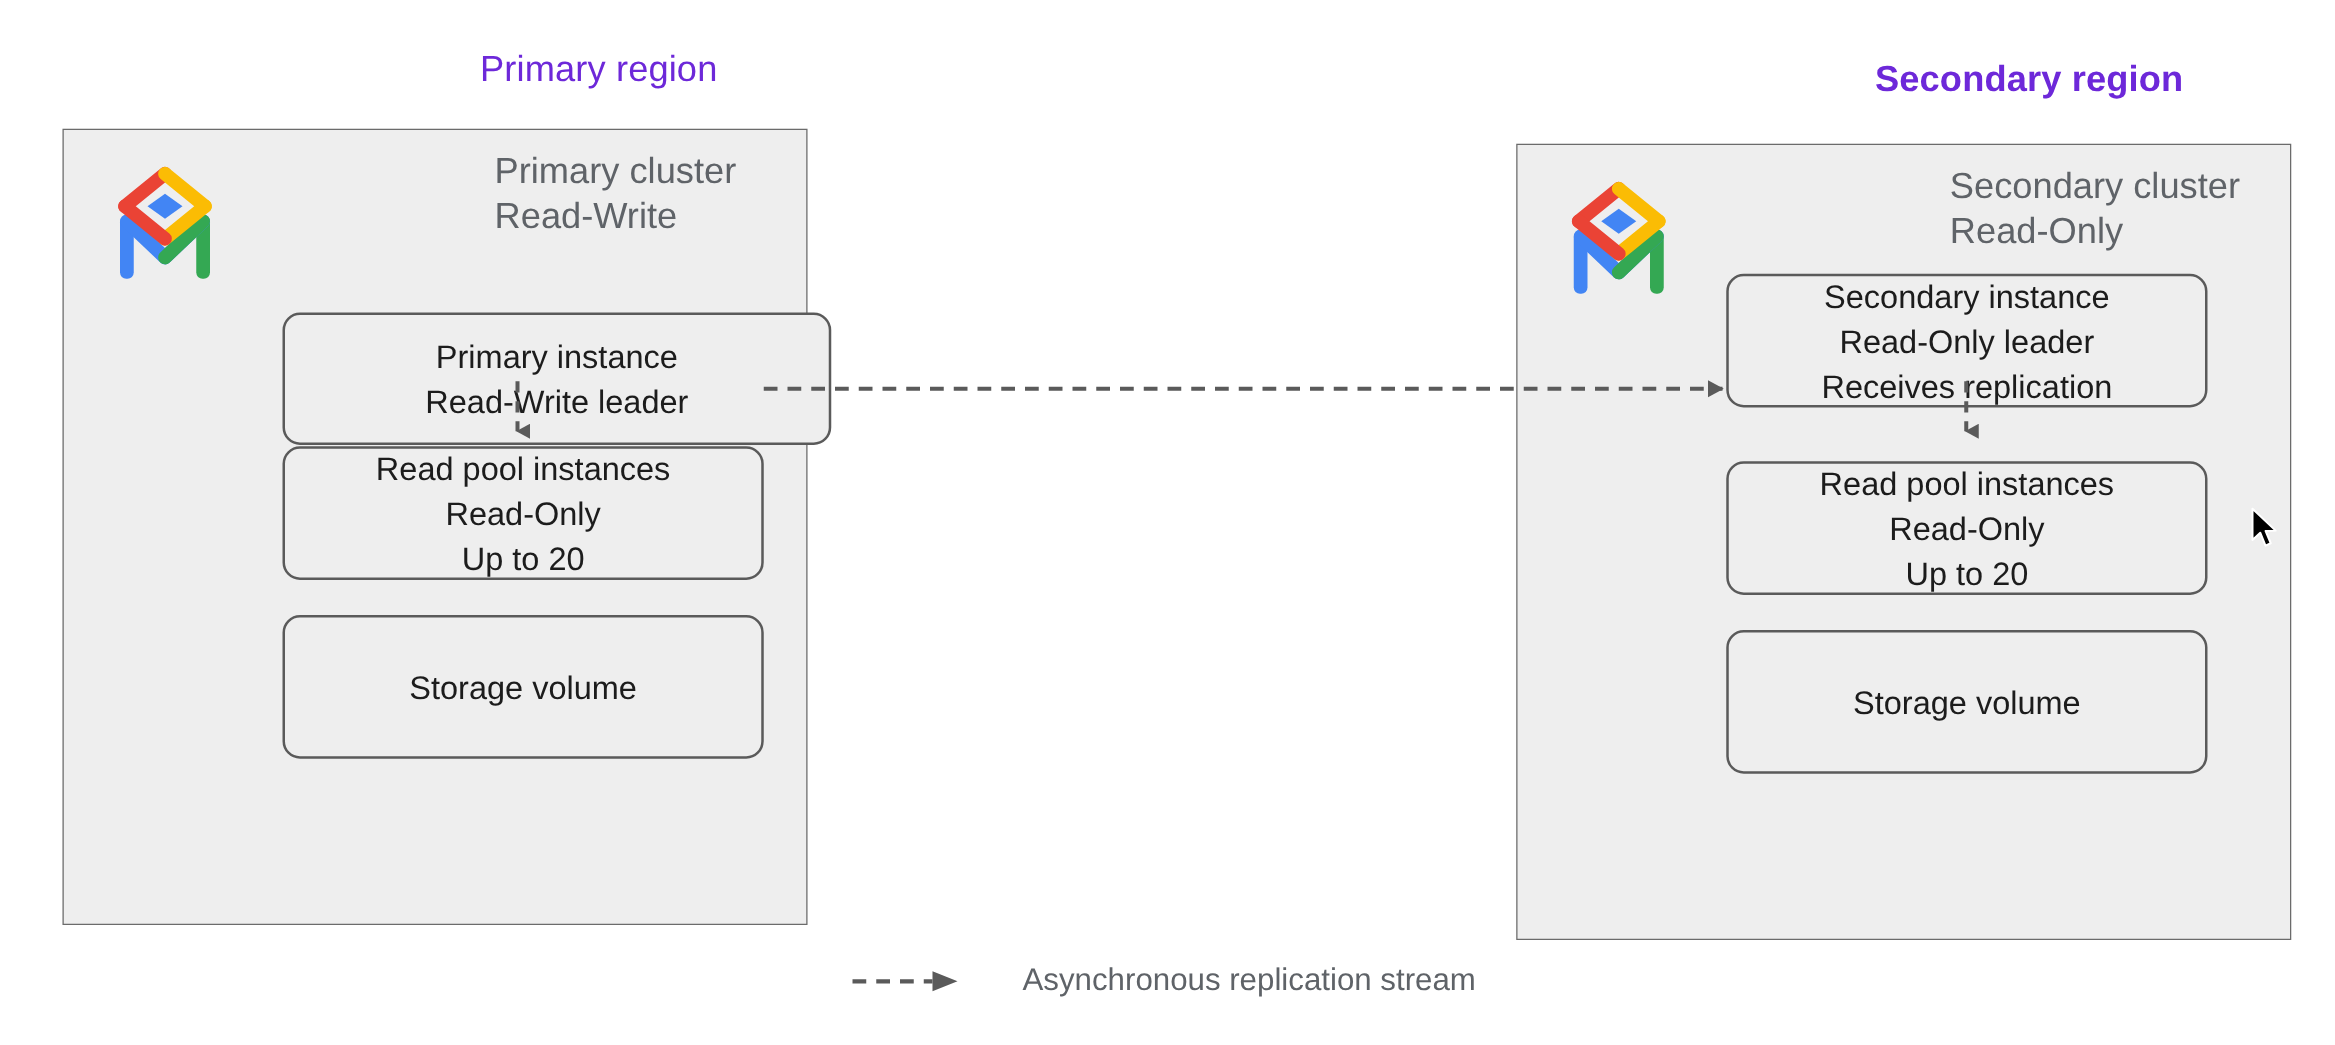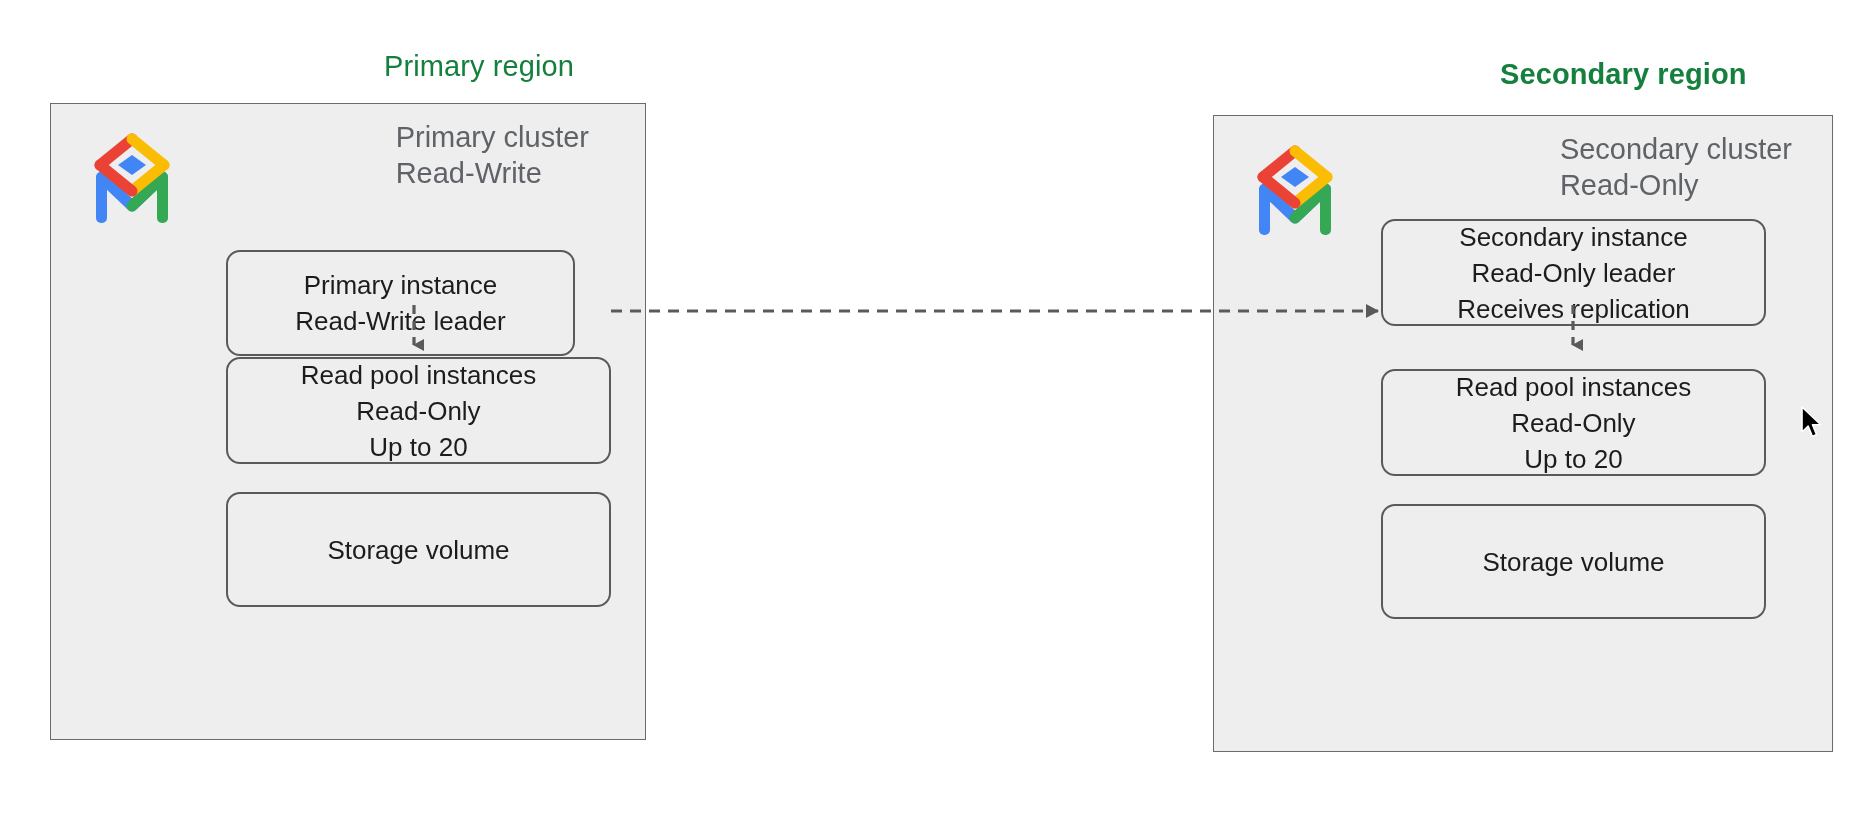--- a/index.html
+++ b/index.html
@@ -18,24 +18,23 @@
     position: relative;
     width: 1868px;
     height: 836px;
     background: #ffffff;
   }
 
   
   .region-caption {
     position: absolute;
     font-size: 29px;
-    color: #15803d;
+    color: #6d28d9;
     letter-spacing: 0.1px;
     white-space: nowrap;
-    margin-top: 10px;
   }
   #region-caption-primary { left: 384px; top: 40px; }
   #region-caption-secondary { left: 1500px; top: 48px; font-weight: bold; }
 
   
   .cluster-panel {
     position: absolute;
     background: #eeeeee;
     border: 1.6px solid #6b6b6b;
     box-sizing: border-box;
@@ -80,21 +79,21 @@
   }
   .node-label {
     font-size: 26px;
     line-height: 36px;
     color: #1c1c1c;
     text-align: center;
     white-space: pre-line;
   }
 
   
-  #node-primary-instance { left: 175px; top: 146px; width: 349px; height: 106px; }
+  #node-primary-instance { left: 175px; top: 146px; width: 439px; height: 106px; }
   #node-primary-readpool { left: 175px; top: 253px; width: 385px; height: 107px; }
   #node-primary-storage  { left: 175px; top: 388px; width: 385px; height: 115px; }
 
   
   #node-secondary-instance { left: 167px; top: 103px; width: 385px; height: 107px; }
   #node-secondary-readpool { left: 167px; top: 253px; width: 385px; height: 107px; }
   #node-secondary-storage  { left: 167px; top: 388px; width: 385px; height: 115px; }
 
   
   #connector-layer {
@@ -229,18 +228,25 @@
 
     <g>
       <line x1="1573" y1="305" x2="1573" y2="345" stroke="#5a5a5a" stroke-width="3.2" stroke-dasharray="9,7" marker-end="url(#arrowDown)"></line>
     </g>
 
     <g>
       <line x1="611" y1="311" x2="1378" y2="311" stroke="#5a5a5a" stroke-width="3.2" stroke-dasharray="11,8" marker-end="url(#arrowRight)"></line>
     </g>
   </svg>
 
+  <div id="legend">
+    <svg id="legend-swatch" viewBox="0 0 90 20" width="90" height="20">
+      <line x1="2" y1="10" x2="66" y2="10" stroke="#5a5a5a" stroke-width="3.4" stroke-dasharray="11,8"></line>
+      <path d="M66,2 L86,10 L66,18 Z" fill="#5a5a5a"></path>
+    </svg>
+    <span id="legend-label">Asynchronous replication stream</span>
+  </div>
 
   <svg id="mouse-cursor" viewBox="0 0 26 36" width="26" height="36">
     <path d="M3,2 L3,27 L9.2,21.2 L13.4,31.5 L17.6,29.6 L13.5,19.8 L21.5,19.5 Z" fill="#000000" stroke="#ffffff" stroke-width="1.6" stroke-linejoin="round"></path>
   </svg>
 
 </div>
 
 </body></html>

